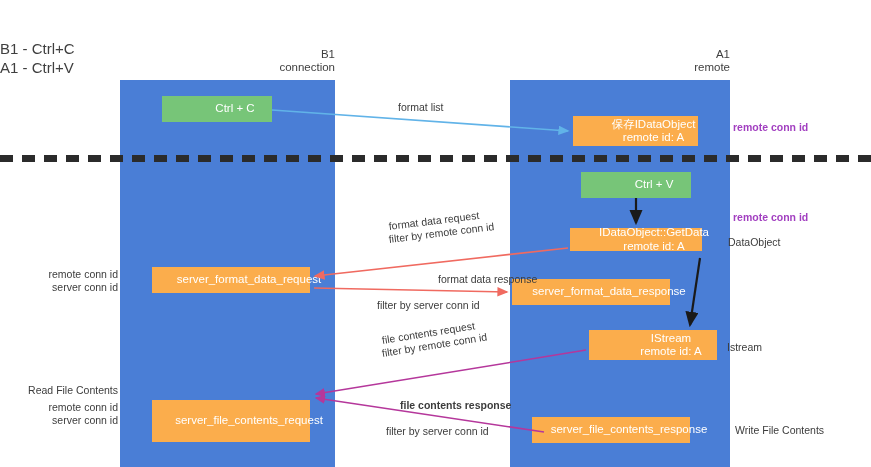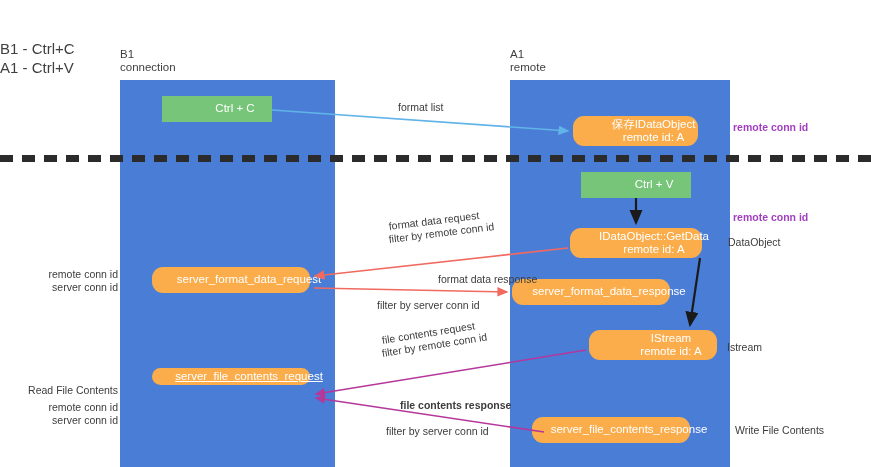--- a/index.html
+++ b/index.html
@@ -17,43 +17,43 @@
   .lane{position:absolute;background:#4a7ed6;}
   #lane-b1{left:120px;top:80px;width:215px;height:387px;}
   #lane-a1{left:510px;top:80px;width:220px;height:387px;}
 
   
   #diagram-title{
     position:absolute;left:0;top:6px;width:871px;
     text-align:left;font-size:15px;line-height:19px;color:#3f3f3f;margin-top:33px;
   }
   .lane-head{
-    position:absolute;text-align:left;font-size:11.5px;line-height:13px;color:#3f3f3f;
+    position:absolute;text-align:right;font-size:11.5px;line-height:13px;color:#3f3f3f;
   }
   #head-b1{left:120px;top:48px;width:215px;}
   #head-a1{left:510px;top:48px;width:220px;}
 
   
   .node{
     position:absolute;
     display:flex;flex-direction:column;align-items:center;justify-content:center;
     color:#ffffff;font-size:11.5px;line-height:13.5px;text-align:center;
     box-sizing:border-box;z-index:5;padding-left:36px;
   }
   .green{background:#77c578;}
-  .orange{background:#fbad4c;border-radius:11px;}
+  .orange{background:#fbad4c;}
 
   #n-ctrlc{left:162px;top:96px;width:110px;height:26px;}
   #n-save-ido{left:573px;top:116px;width:125px;height:30px;}
   #n-ctrlv{left:581px;top:172px;width:110px;height:26px;justify-content:center;}
-  #n-getdata{left:570px;top:228px;width:132px;height:30px;}
+  #n-getdata{left:570px;top:228px;width:132px;height:23px;}
   #n-sfdreq{left:152px;top:267px;width:158px;height:26px;}
   #n-sfdresp{left:512px;top:279px;width:158px;height:26px;justify-content:center;}
   #n-istream{left:589px;top:330px;width:128px;height:30px;}
-  #n-sfcreq{left:152px;top:368px;width:158px;height:17px;text-decoration:underline;}
+  #n-sfcreq{left:152px;top:400px;width:158px;height:42px;}
   #n-sfcresp{left:532px;top:417px;width:158px;height:26px;}
 
   
   #separator{
     position:absolute;left:0px;top:155px;width:871px;height:7px;
     background:repeating-linear-gradient(to right,#2b2b2b 0px,#2b2b2b 13px,rgba(0,0,0,0) 13px,rgba(0,0,0,0) 22px);
     z-index:8;
   }
 
   

